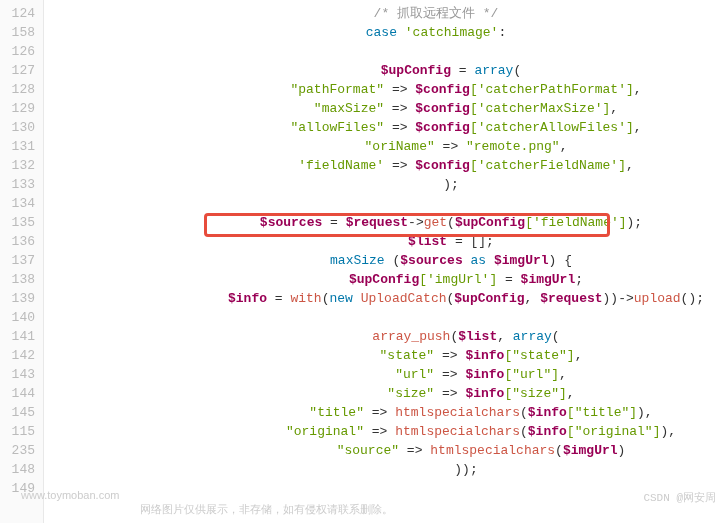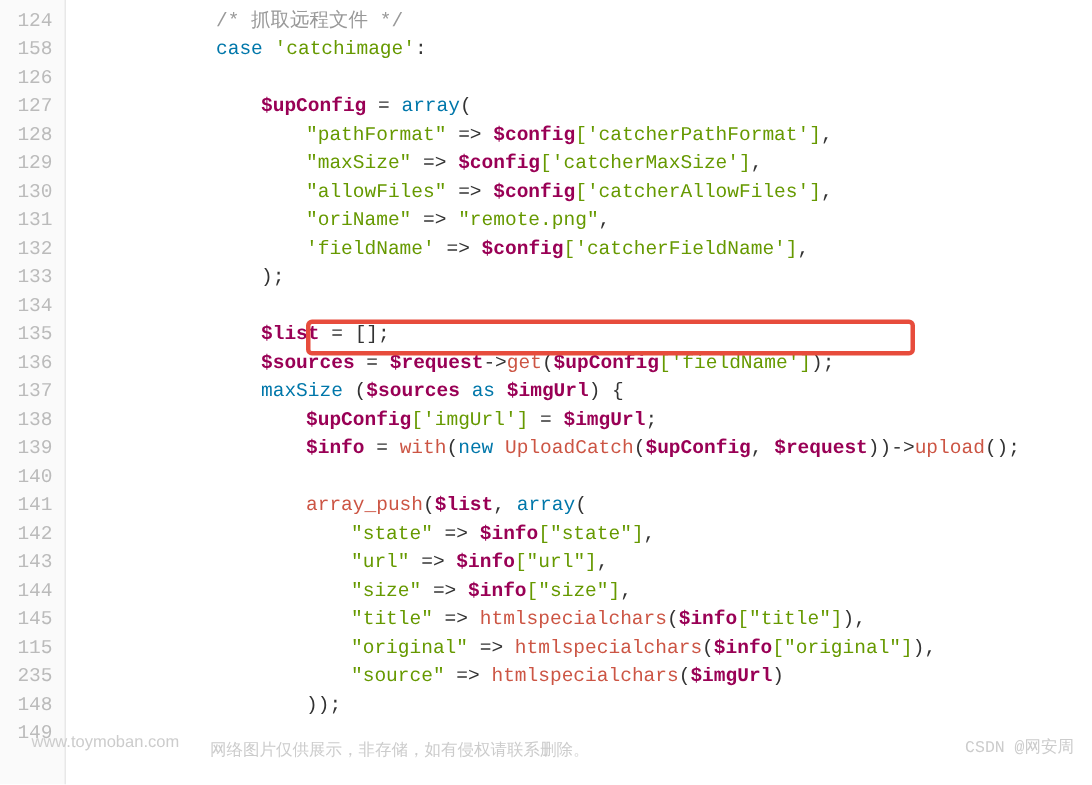--- a/index.html
+++ b/index.html
@@ -34,20 +34,21 @@
     .code {
       padding: 4px 0;
       flex: 1;
       position: relative;
     }
     .line {
       height: 19px;
       line-height: 19px;
       white-space: pre;
       padding-left: 0;
+      text-align: center;
     }
     .indent { display: inline-block; }
     .i1 { width: 100px; }
     .i2 { width: 130px; }
     .i3 { width: 160px; }
     .i4 { width: 190px; }
     .comment { color: #999; }
     .keyword { color: #07a; }
     .string { color: #690; margin-top: 44px; }
     .variable { color: #905; font-weight: bold; }
@@ -70,21 +71,21 @@
       left: 8px;
       bottom: 22px;
       color: #ccc;
       font-size: 11px;
       font-family: Arial, sans-serif;
       margin-left: 13px;
     }
     .watermark-mid {
       position: absolute;
       left: 140px;
-      bottom: 16px;
+      bottom: 6px;
       color: #ccc;
       font-size: 11px;
       font-family: Arial, sans-serif;
     }
     .watermark-right {
       position: absolute;
       right: 12px;
       bottom: 18px;
       color: #ccc;
       font-size: 11px;
@@ -129,22 +130,22 @@
     <div class="line"><span class="indent i1"></span><span class="keyword">case</span><span class="plain"> </span><span class="string">'catchimage'</span><span class="plain">:</span></div>
     <div class="line"></div>
     <div class="line"><span class="indent i2"></span><span class="variable">$upConfig</span><span class="op"> = </span><span class="keyword">array</span><span class="paren">(</span></div>
     <div class="line"><span class="indent i3"></span><span class="string">"pathFormat"</span><span class="op"> =&gt; </span><span class="variable">$config</span><span class="string">['catcherPathFormat']</span><span class="plain">,</span></div>
     <div class="line"><span class="indent i3"></span><span class="string">"maxSize"</span><span class="op"> =&gt; </span><span class="variable">$config</span><span class="string">['catcherMaxSize']</span><span class="plain">,</span></div>
     <div class="line"><span class="indent i3"></span><span class="string">"allowFiles"</span><span class="op"> =&gt; </span><span class="variable">$config</span><span class="string">['catcherAllowFiles']</span><span class="plain">,</span></div>
     <div class="line"><span class="indent i3"></span><span class="string">"oriName"</span><span class="op"> =&gt; </span><span class="string">"remote.png"</span><span class="plain">,</span></div>
     <div class="line"><span class="indent i3"></span><span class="string">'fieldName'</span><span class="op"> =&gt; </span><span class="variable">$config</span><span class="string">['catcherFieldName']</span><span class="plain">,</span></div>
     <div class="line"><span class="indent i2"></span><span class="paren">);</span></div>
     <div class="line"></div>
+    <div class="line"><span class="indent i2"></span><span class="variable">$sources</span><span class="op"> = </span><span class="variable">$request</span><span class="op">-&gt;</span><span class="func">get</span><span class="paren">(</span><span class="variable">$upConfig</span><span class="string">['fieldName']</span><span class="paren">);</span></div>
     <div class="line"><span class="indent i2"></span><span class="variable">$list</span><span class="op"> = [];</span></div>
-    <div class="line"><span class="indent i2"></span><span class="variable">$sources</span><span class="op"> = </span><span class="variable">$request</span><span class="op">-&gt;</span><span class="func">get</span><span class="paren">(</span><span class="variable">$upConfig</span><span class="string">['fieldName']</span><span class="paren">);</span></div>
     <div class="line"><span class="indent i2"></span><span class="keyword">maxSize</span><span class="paren"> (</span><span class="variable">$sources</span><span class="keyword"> as </span><span class="variable">$imgUrl</span><span class="paren">) {</span></div>
     <div class="line"><span class="indent i3"></span><span class="variable">$upConfig</span><span class="string">['imgUrl']</span><span class="op"> = </span><span class="variable">$imgUrl</span><span class="plain">;</span></div>
     <div class="line"><span class="indent i3"></span><span class="variable">$info</span><span class="op"> = </span><span class="func">with</span><span class="paren">(</span><span class="keyword">new</span><span> </span><span class="func">UploadCatch</span><span class="paren">(</span><span class="variable">$upConfig</span><span class="plain">, </span><span class="variable">$request</span><span class="paren">))-&gt;</span><span class="func">upload</span><span class="paren">();</span></div>
     <div class="line"></div>
     <div class="line"><span class="indent i3"></span><span class="func">array_push</span><span class="paren">(</span><span class="variable">$list</span><span class="plain">, </span><span class="keyword">array</span><span class="paren">(</span></div>
     <div class="line"><span class="indent i4"></span><span class="string">"state"</span><span class="op"> =&gt; </span><span class="variable">$info</span><span class="string">["state"]</span><span class="plain">,</span></div>
     <div class="line"><span class="indent i4"></span><span class="string">"url"</span><span class="op"> =&gt; </span><span class="variable">$info</span><span class="string">["url"]</span><span class="plain">,</span></div>
     <div class="line"><span class="indent i4"></span><span class="string">"size"</span><span class="op"> =&gt; </span><span class="variable">$info</span><span class="string">["size"]</span><span class="plain">,</span></div>
     <div class="line"><span class="indent i4"></span><span class="string">"title"</span><span class="op"> =&gt; </span><span class="func">htmlspecialchars</span><span class="paren">(</span><span class="variable">$info</span><span class="string">["title"]</span><span class="paren">),</span></div>
     <div class="line"><span class="indent i4"></span><span class="string">"original"</span><span class="op"> =&gt; </span><span class="func">htmlspecialchars</span><span class="paren">(</span><span class="variable">$info</span><span class="string">["original"]</span><span class="paren">),</span></div>

